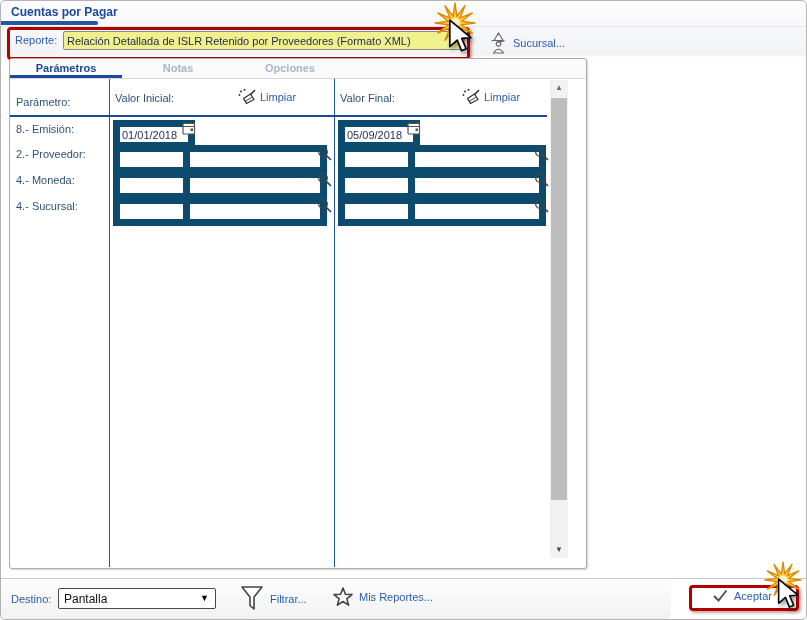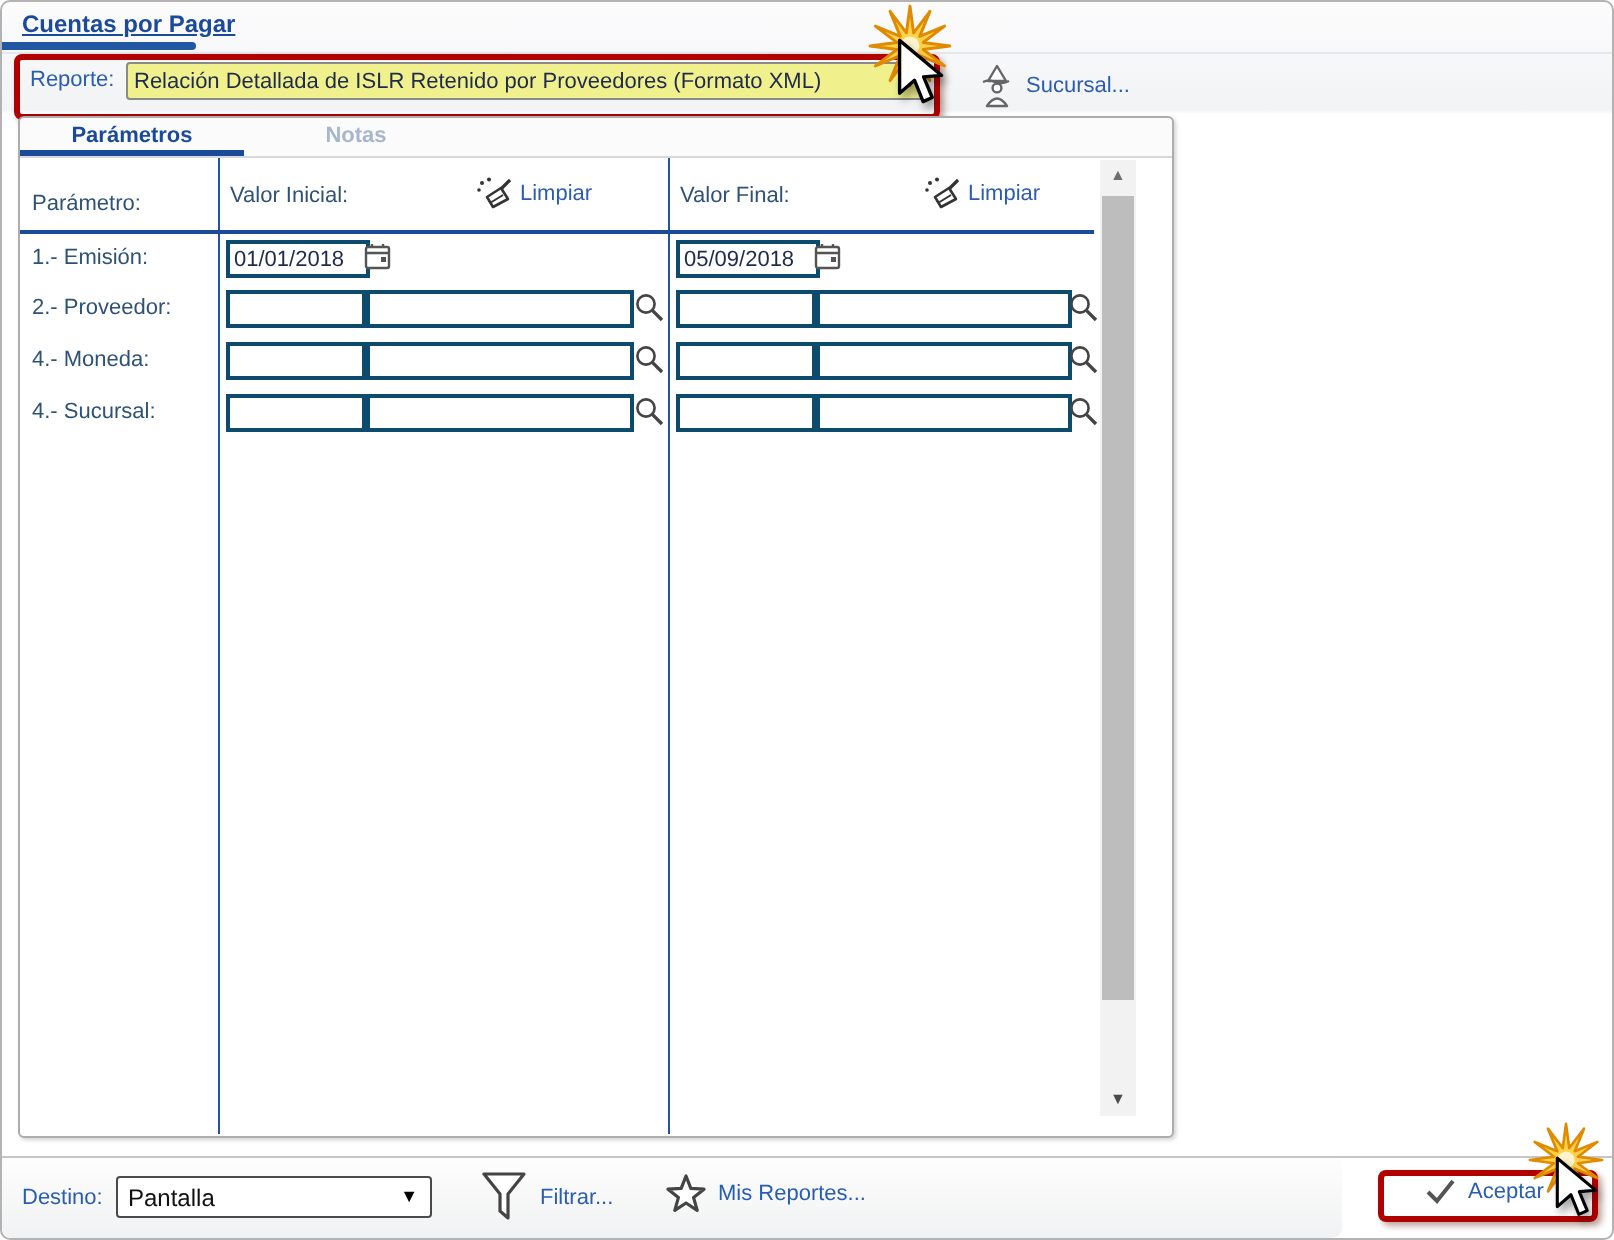--- a/index.html
+++ b/index.html
@@ -1,41 +1,41 @@
 <!DOCTYPE html>
 <html><head>
 <meta charset="utf-8">
 <style>
   html,body{margin:0;padding:0;background:#fff;}
   body{width:807px;height:620px;position:relative;font-family:"Liberation Sans",sans-serif;overflow:hidden;}
   .abs{position:absolute;}
   .window{left:0;top:0;width:805px;height:618px;border:1px solid #b3b3b3;border-radius:5px;
           background:linear-gradient(180deg,#fcfcfd 0px,#f2f3f5 54px,#ffffff 56px);overflow:hidden;}
-  .title-text{left:10px;top:4px;font-size:12px;font-weight:bold;color:#1b4a9b;text-decoration:underline;}
+  .title-text{left:10px;top:4px;font-size:12px;font-weight:bold;color:#1b4a9b;}
   .title-underline{left:0px;top:20px;width:97px;height:4px;background:#2257a4;border-radius:0 2px 2px 0;}
   .title-sep{left:0;top:25px;width:805px;height:1px;background:#e4e7eb;}
   .red-box{border:3px solid #b00000;border-radius:4px;box-shadow:2px 2px 3px rgba(110,60,40,.45);background:transparent;}
   .report-label{left:14px;top:33px;font-size:11px;color:#2a5db0;}
   .report-input{left:62px;top:30px;width:392px;height:17px;background:#f0f08c;border:1px solid #8a8a8a;
                 font-family:"Liberation Sans",sans-serif;font-size:11px;color:#1f2a4f;padding:0 3px;border-radius:2px;}
   .assistant{left:488px;top:31px;display:flex;align-items:center;gap:5px;cursor:pointer;}
   .link{font-size:11px;color:#2a5db0;}
   .panel{left:8px;top:57px;width:576px;height:509px;border:1px solid #adadad;border-radius:3px;background:#fff;
          box-shadow:1px 1px 2px rgba(0,0,0,.18);}
   .tabstrip{left:0;top:0;width:100%;height:19px;display:flex;background:#fbfbfc;border-bottom:1px solid #d8d8d8;border-radius:3px 3px 0 0;}
   .tab{width:112px;text-align:center;font-size:11px;font-weight:bold;padding-top:3px;height:16px;cursor:pointer;}
   .tab.active{color:#1b4a9b;border-bottom:3px solid #1b4a9b;height:13px;}
   .tab.inactive{color:#a6b6cc;}
   .content{left:0;top:20px;width:574px;height:488px;}
   .vsep{top:0;height:100%;width:1px;background:#23539e;}
   .hline{left:0;top:36px;width:537px;height:2px;background:#1b4a9b;}
   .hdr{font-size:11px;color:#2e5276;}
   .clear-btn{display:flex;align-items:center;gap:4px;cursor:pointer;}
   .plabel{font-size:11px;color:#2e5276;}
-  input.txt{position:absolute;border:2px solid #0c4a6e;height:15px;font-family:"Liberation Sans",sans-serif;
+  input.txt{position:absolute;border:7px solid #0c4a6e;height:15px;font-family:"Liberation Sans",sans-serif;
             font-size:11px;color:#1f2a4f;padding:0 2px;background:#fff;}
   .c-code{left:103px;width:62px;} .c-name{left:173px;width:126px;} .c-mag{left:307px;top:1px;}
   .f-code{left:328px;width:62px;} .f-name{left:398px;width:120px;} .f-mag{left:524px;top:1px;}
   .row{left:0;width:100%;height:20px;}
   .scrollbar{left:540px;top:1px;width:18px;height:478px;background:#f2f2f2;}
   .scroll-arrow{left:0;width:18px;height:16px;text-align:center;font-size:8px;line-height:16px;color:#6e6e6e;cursor:pointer;}
   .scroll-thumb{left:1px;top:18px;width:16px;height:402px;background:#bdbdbd;cursor:pointer;}
   .footer-divider{left:0;top:577px;width:805px;height:1px;background:#c6c6c6;}
   .footer{left:0;top:578px;width:670px;height:40px;background:linear-gradient(180deg,#fdfdfd,#f1f2f3);border-radius:0 0 5px 5px;}
   .dest-label{left:10px;top:14px;font-size:11px;color:#2a5db0;}
@@ -68,20 +68,21 @@
         <path d="M4.5,21 Q9.5,13.5 14.5,21 Z" fill="#fff" stroke="#666" stroke-width="1.2" stroke-linejoin="round"></path>
       </svg>
     </span>
     <span class="link">Sucursal...</span>
   </div>
 
   <div class="abs panel">
     <div class="abs tabstrip">
       <div class="tab active">Parámetros</div>
       <div class="tab inactive">Notas</div>
+      <div class="tab inactive">Opciones</div>
     </div>
 
     <div class="abs content">
       <div class="abs vsep" style="left:99px;"></div>
       <div class="abs vsep" style="left:324px;"></div>
 
       <div class="abs hdr" style="left:6px;top:17px;">Parámetro:</div>
       <div class="abs hdr" style="left:105px;top:13px;">Valor Inicial:</div>
       <div class="abs clear-btn" style="left:228px;top:9px;">
         <span>
@@ -106,21 +107,21 @@
             <line x1="12.5" y1="6.5" x2="17" y2="2" stroke="#333" stroke-width="1.6"></line>
             <polygon points="5.5,10.5 12.5,6 16,11.5 8.5,15.5" fill="#fff" stroke="#333" stroke-width="1.3" stroke-linejoin="round"></polygon>
             <line x1="7" y1="13.5" x2="13.5" y2="9.5" stroke="#333" stroke-width="1"></line>
           </svg>
         </span>
         <span class="link">Limpiar</span>
       </div>
       <div class="abs hline"></div>
 
       <div class="abs row" style="top:41px;">
-        <span class="abs plabel" style="left:6px;top:3px;">1.- Emisión:</span>
+        <span class="abs plabel" style="left:6px;top:3px;">8.- Emisión:</span>
         <input class="txt" style="left: 103px; top: 0px; width: 64px;" value="01/01/2018">
         <span class="abs" style="left:172px;top:1px;cursor:pointer;">
           <svg width="14" height="14" viewBox="0 0 14 14">
             <rect x="1" y="2.5" width="11.5" height="10.5" rx="1" fill="#fff" stroke="#555" stroke-width="1.2"></rect>
             <line x1="1" y1="5.5" x2="12.5" y2="5.5" stroke="#555" stroke-width="1.2"></line>
             <line x1="4" y1="1" x2="4" y2="3" stroke="#555" stroke-width="1.2"></line>
             <line x1="9.5" y1="1" x2="9.5" y2="3" stroke="#555" stroke-width="1.2"></line>
             <rect x="8.5" y="7.5" width="2.5" height="2.5" fill="#555"></rect>
           </svg>
         </span>

